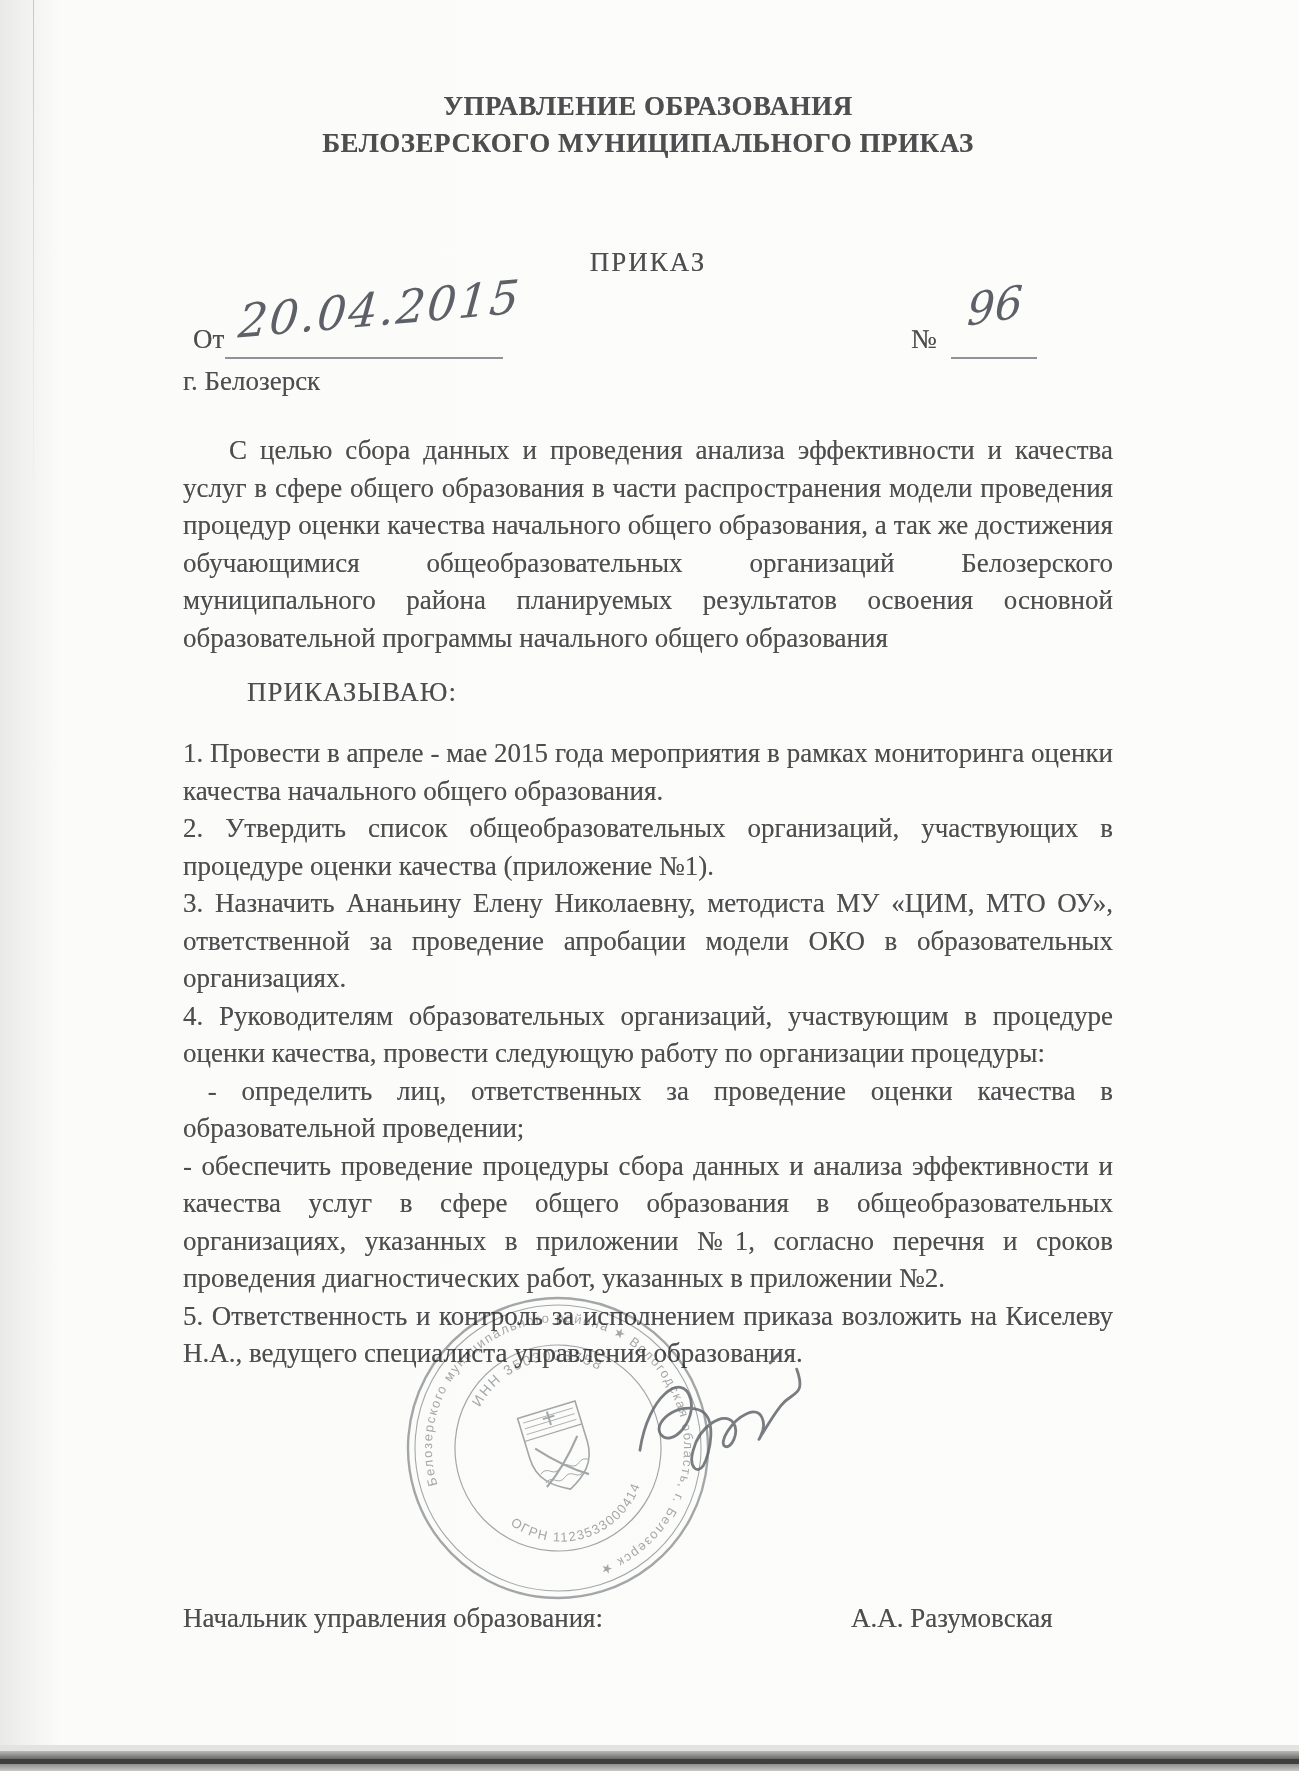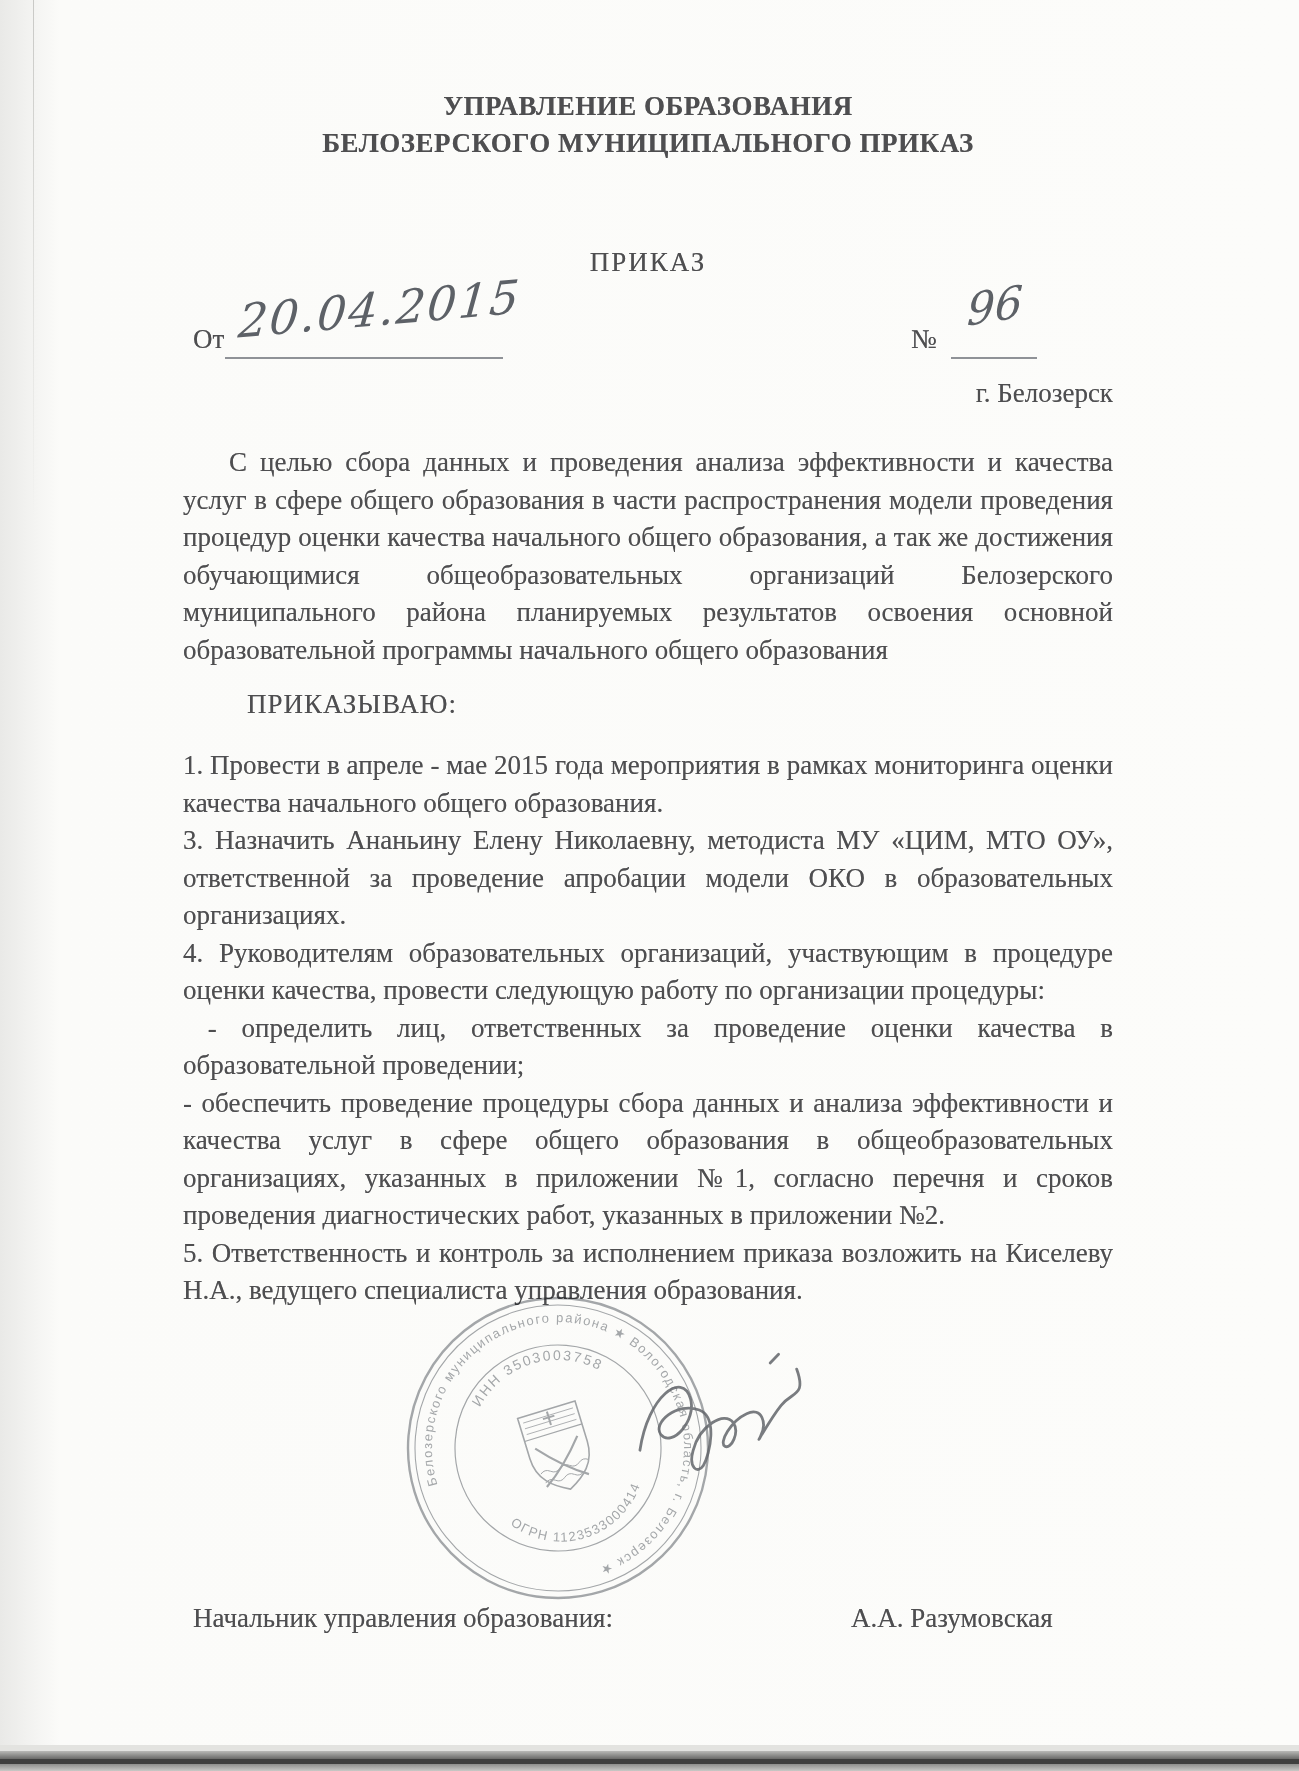--- a/index.html
+++ b/index.html
@@ -40,34 +40,34 @@
     position:absolute;left:55px;top:-12px;font-size:46px;
     transform:rotate(-5deg) skewX(-10deg);letter-spacing:2px;
   }
   .date-underline{position:absolute;left:42px;top:54px;width:278px;border-bottom:2px solid #8f9297;}
   .num-label{ position:absolute;left:728px;top:18px; }
   .num-value{
     position:absolute;left:784px;top:-16px;font-size:44px;
     transform:rotate(-9deg) skewX(-12deg);
   }
   .num-underline{position:absolute;left:768px;top:54px;width:86px;border-bottom:2px solid #8f9297;}
-  .city{ text-align:right;margin-top:12px; }
+  .city{ text-align:left;margin-top:0; }
   .subject{ margin-top:20px;line-height:38px;white-space:pre-wrap; }
   .preamble{
     margin-top:32px;text-align:justify;text-indent:46px;line-height:37.5px;
   }
   .order-word{ margin-top:17px;padding-left:64px;letter-spacing:1px; }
   .items{ margin-top:24px; }
   .item{ text-align:justify;white-space:pre-wrap;line-height:37.5px; }
 
   .sig-row{
     position:absolute;left:183px;top:1600px;width:930px;
     font-size:27px;line-height:37px;text-shadow:0 0 .5px rgba(78,78,80,.55);
   }
-  .sig-title{ position:absolute;left:10px;top:0; }
+  .sig-title{ position:absolute;left:0;top:0; }
   .sig-name{ position:absolute;left:668px;top:0; }
 
   .stamp{
     position:absolute;left:402px;top:1292px;width:312px;height:312px;
     transform:rotate(-17deg);opacity:.78;mix-blend-mode:multiply;
   }
   .stamp text{
     font-family:"Liberation Sans","DejaVu Sans",sans-serif;
     fill:#8d9196;
   }
@@ -99,20 +99,21 @@
 
     <div class="city">г. Белозерск</div>
 
 
     <div class="preamble">С целью сбора данных и проведения анализа эффективности и качества услуг в сфере общего образования в части распространения модели проведения процедур оценки качества начального общего образования, а так же достижения обучающимися общеобразовательных организаций Белозерского муниципального района планируемых результатов освоения основной образовательной программы начального общего образования</div>
 
     <div class="order-word">ПРИКАЗЫВАЮ:</div>
 
     <div class="items">
       <div class="item">1. Провести в апреле - мае 2015 года мероприятия в рамках мониторинга оценки качества начального общего образования.</div>
+      <div class="item">2. Утвердить список общеобразовательных организаций, участвующих в процедуре оценки качества (приложение №1).</div>
       <div class="item">3. Назначить Ананьину Елену Николаевну, методиста МУ «ЦИМ, МТО ОУ», ответственной за проведение апробации модели ОКО в образовательных организациях.</div>
       <div class="item">4. Руководителям образовательных организаций, участвующим в процедуре оценки качества, провести следующую работу по организации процедуры:</div>
       <div class="item"> - определить лиц, ответственных за проведение оценки качества в образовательной проведении;</div>
       <div class="item">- обеспечить проведение процедуры сбора данных и анализа эффективности и качества услуг в сфере общего образования в общеобразовательных организациях, указанных в приложении №1, согласно перечня и сроков проведения диагностических работ, указанных в приложении №2.</div>
       <div class="item">5. Ответственность и контроль за исполнением приказа возложить на Киселеву Н.А., ведущего специалиста управления образования.</div>
     </div>
   </div>
 
   <div class="sig-row">
     <span class="sig-title">Начальник управления образования:</span>

